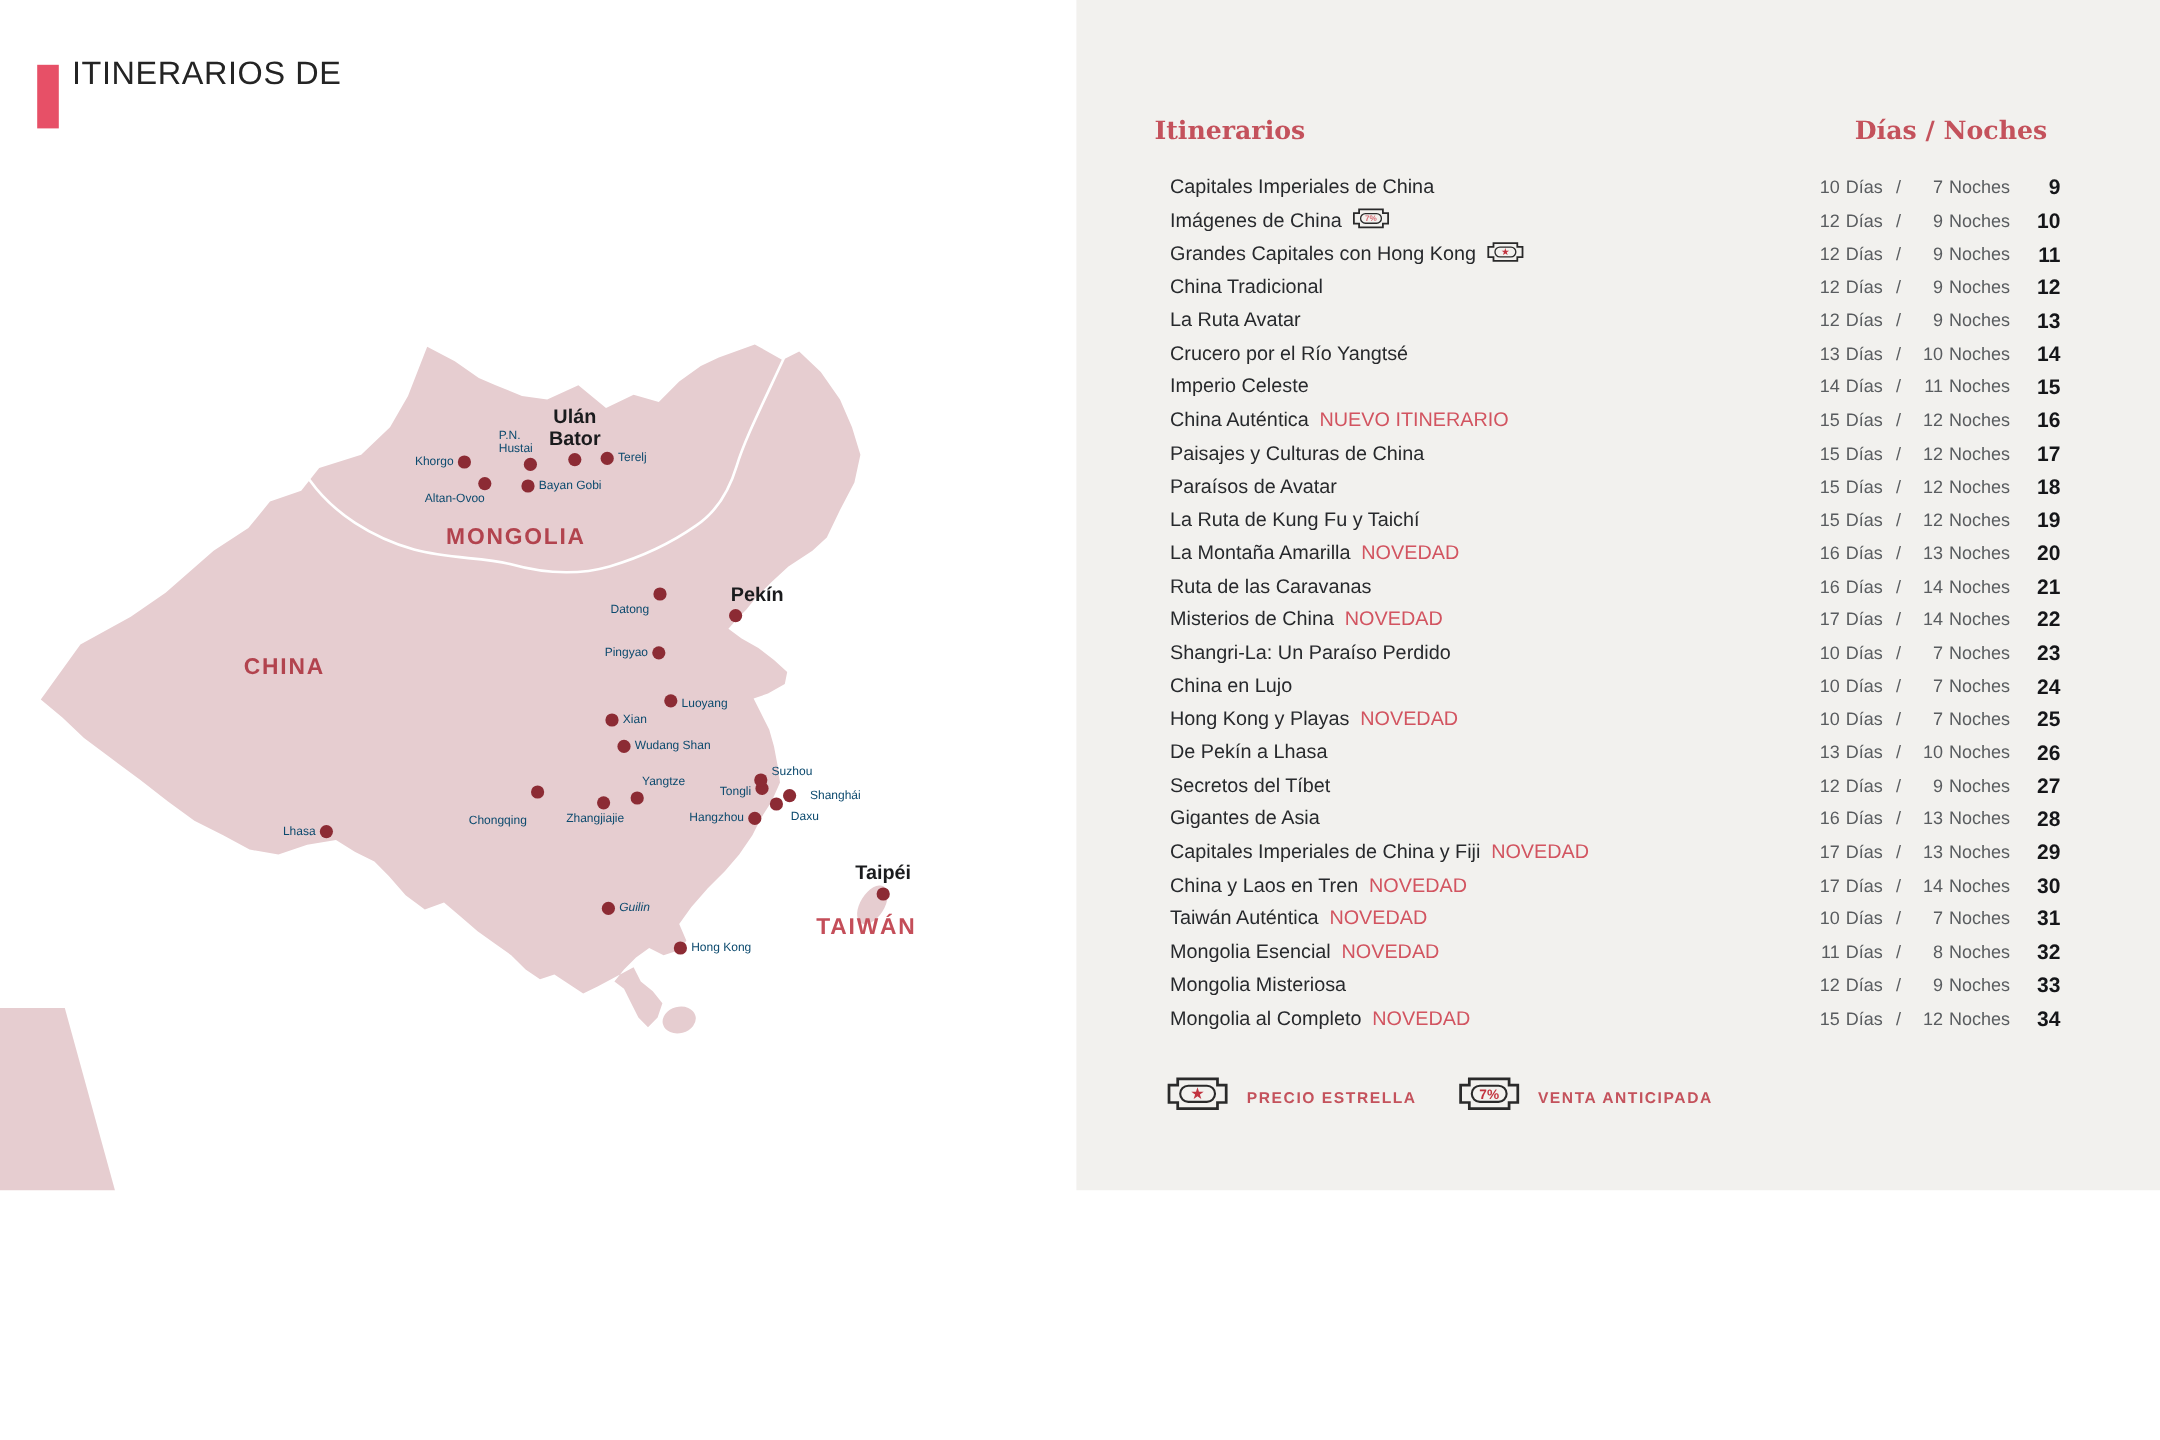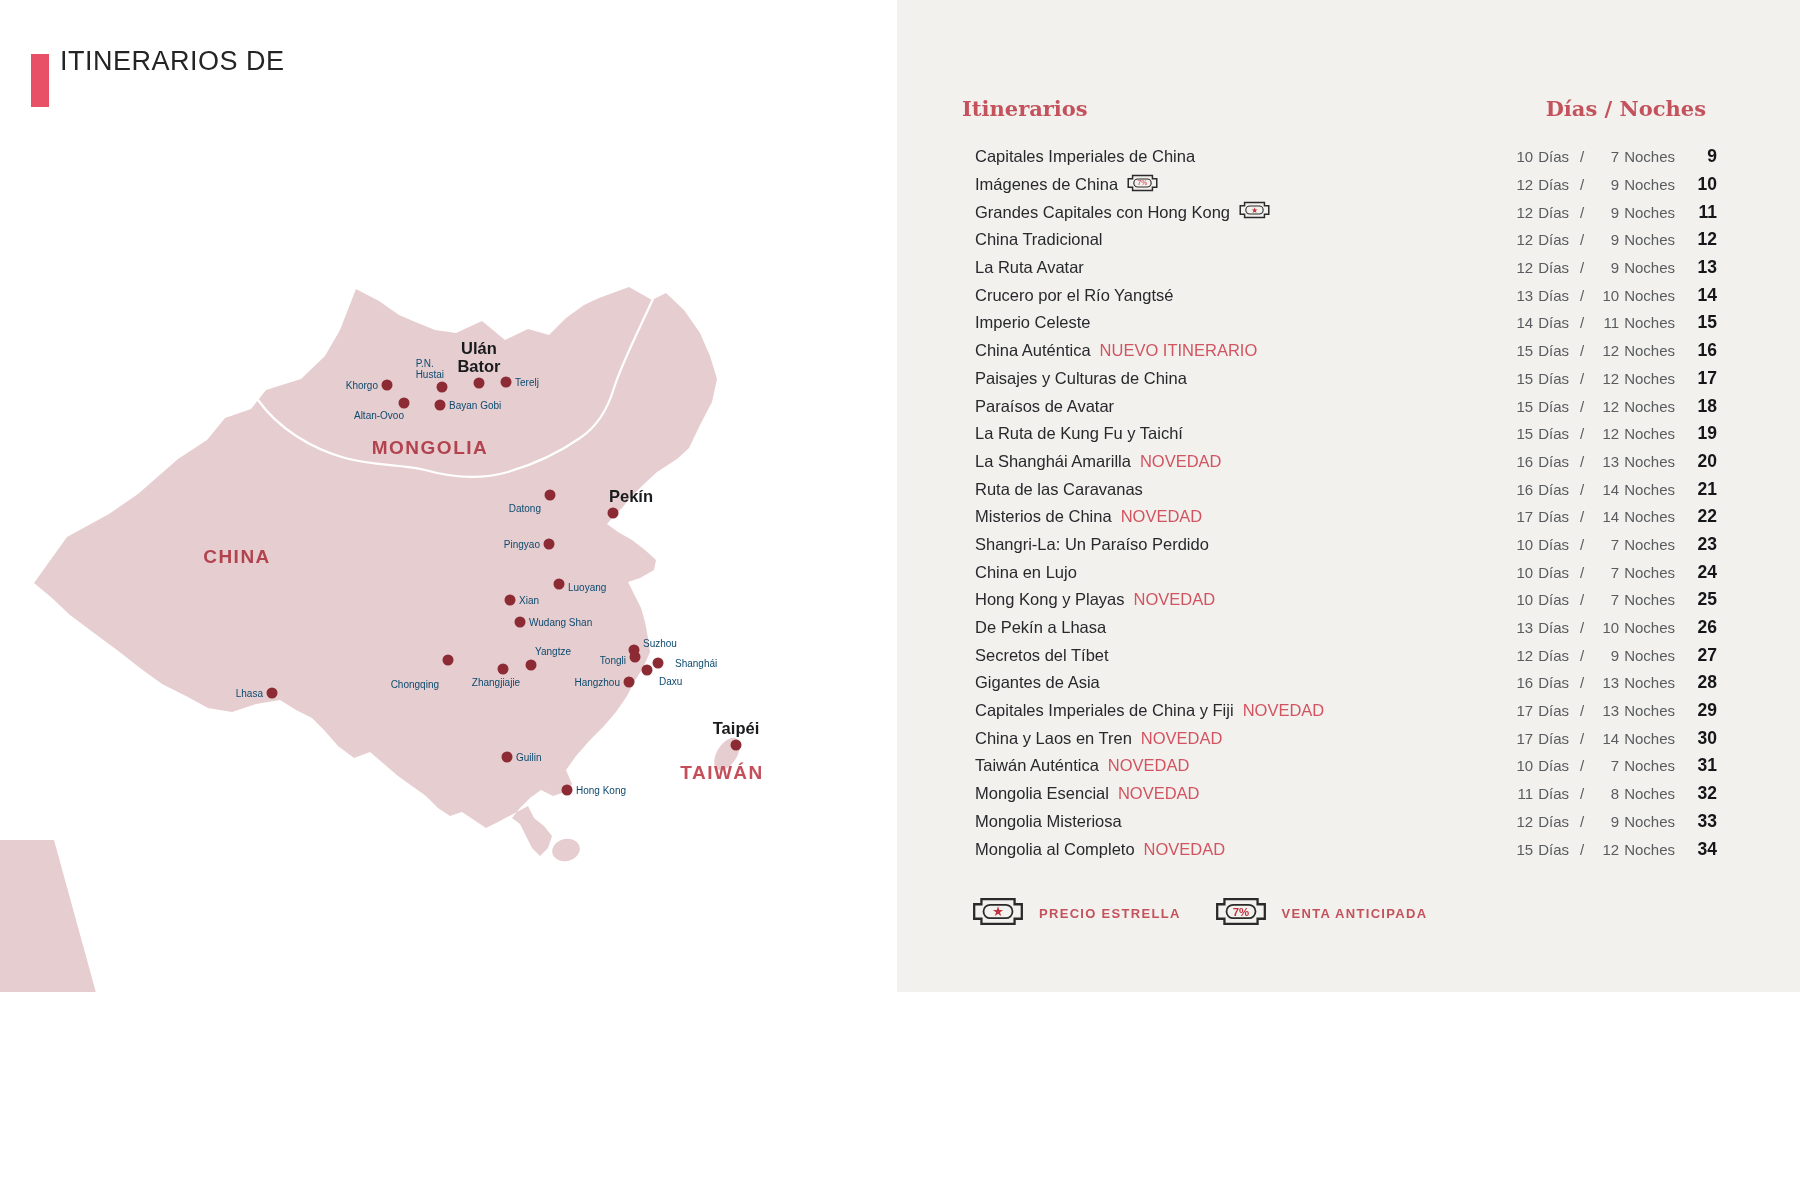--- a/index.html
+++ b/index.html
@@ -117,21 +117,21 @@
       <div class="city-label" style="left: 643px; top: 643px; transform: translate(0px, -50%); text-align: left;">Suzhou</div>
       <div class="city-dot" style="left: 658px; top: 663px;"></div>
       <div class="city-label" style="left: 675px; top: 663px; transform: translate(0px, -50%); text-align: left;">Shanghái</div>
       <div class="city-dot" style="left: 647px; top: 670px;"></div>
       <div class="city-label" style="left: 659px; top: 681px; transform: translate(0px, -50%); text-align: left;">Daxu</div>
       <div class="city-dot" style="left: 629px; top: 682px;"></div>
       <div class="city-label" style="left: 620px; top: 682px; transform: translate(-100%, -50%); ">Hangzhou</div>
       <div class="city-dot" style="left: 272px; top: 693px;"></div>
       <div class="city-label" style="left: 263px; top: 693px; transform: translate(-100%, -50%); text-align: right;">Lhasa</div>
       <div class="city-dot" style="left: 507px; top: 757px;"></div>
-      <div class="city-label" style="left: 516px; top: 757px; transform: translate(0px, -50%); text-align: left;">Guilin</div>
+      <div class="city-label" style="left: 516px; top: 757px; transform: translate(0px, -50%); text-align: left; font-style: italic;">Guilin</div>
       <div class="city-dot" style="left: 567px; top: 790px;"></div>
       <div class="city-label" style="left: 576px; top: 790px; transform: translate(0px, -50%); text-align: left;">Hong Kong</div>
       <div class="city-dot" style="left: 736px; top: 745px;"></div>
       <div class="city-label bold" style="left: 736px; top: 737px; transform: translate(-50%, -100%); text-align: center;">Taipéi</div>
       <div class="region-label" style="left: 430px; top: 448px; color: rgb(178, 67, 78);">MONGOLIA</div>
       <div class="region-label" style="left: 237px; top: 557px; color: rgb(178, 67, 78);">CHINA</div>
       <div class="region-label" style="left: 722px; top: 773px; color: rgb(196, 78, 89);">TAIWÁN</div>
     </div>
 
   <div class="wedge"></div>
@@ -318,21 +318,21 @@
             <span class="dlab">Días</span>
             <span class="slash">/</span>
             <span class="nnum">12</span>
             <span class="nlab">Noches</span>
           </div>
           <div class="pnum">19</div>
         </div>
 
         <div class="row">
           <div class="row-title">
-            <span>La Shanghái Amarilla</span>
+            <span>La Montaña Amarilla</span>
             <span class="badge">NOVEDAD</span>
 
           </div>
           <div class="days">
             <span class="dnum">16</span>
             <span class="dlab">Días</span>
             <span class="slash">/</span>
             <span class="nnum">13</span>
             <span class="nlab">Noches</span>
           </div>

